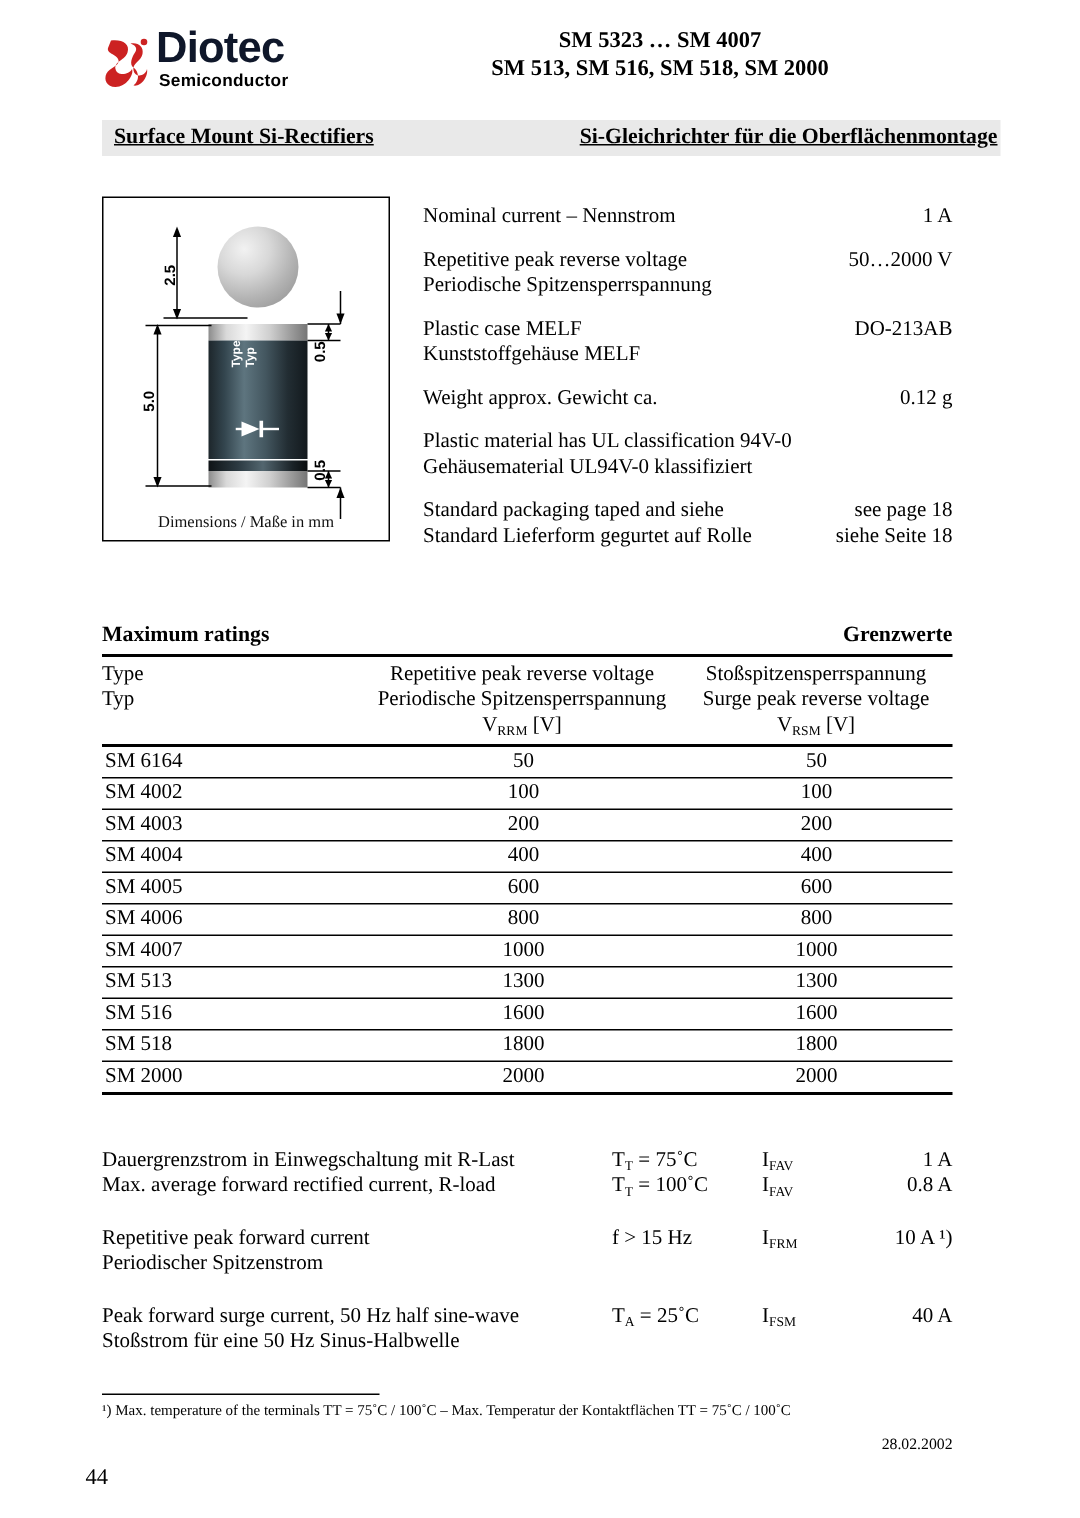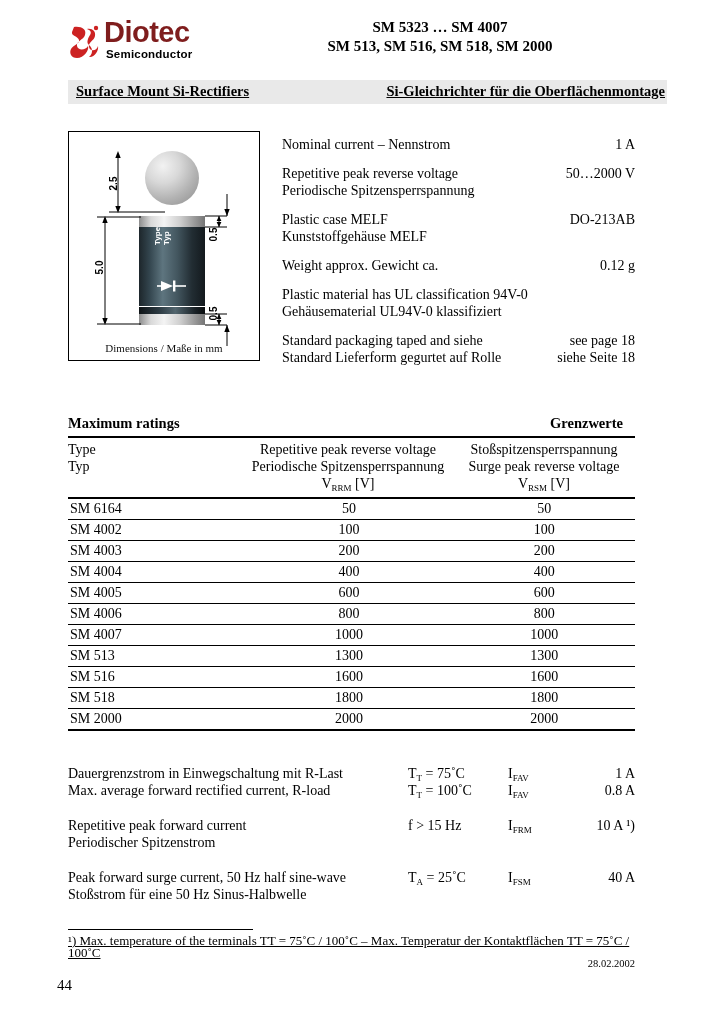--- a/index.html
+++ b/index.html
@@ -12,21 +12,21 @@
     overflow:hidden;
   }
   .page{position:absolute;inset:0;}
 
   
   .header{position:absolute;left:0;top:18px;width:720px;height:56px;}
   .logo{position:absolute;left:68px;top:4px;width:150px;height:48px;}
   .logo-mark{position:absolute;left:0;top:2px;width:34px;height:38px;}
   .logo-word{position:absolute;left:36px;top:-4px;
     font-family:"Liberation Sans", sans-serif;
-    font-weight:bold;font-size:29px;letter-spacing:-0.5px;color:#7f1d1d;line-height:1;}
+    font-weight:bold;font-size:29px;letter-spacing:-0.5px;color:#0f172a;line-height:1;}
   .logo-sub{position:absolute;left:38px;top:27px;
     font-family:"Liberation Sans", sans-serif;
     font-weight:bold;font-size:11.5px;letter-spacing:0.2px;color:#000;line-height:1;}
 
   .title-block{position:absolute;left:230px;top:0px;width:420px;text-align:center;}
   .title-line{font-family:"Liberation Serif", serif;font-weight:bold;font-size:15px;line-height:19px;}
 
   
   .banner{position:absolute;left:68px;top:80px;width:599px;height:24px;background:#e9e9e9;}
   .banner-l{position:absolute;left:8px;top:3px;font-weight:bold;font-size:14.5px;
@@ -65,21 +65,21 @@
   .specs{position:absolute;left:282px;top:136px;width:353px;}
   .spec{position:relative;margin-bottom:12px;}
   .spec .sl{display:block;font-size:14px;line-height:17px;}
   .spec .sv{position:absolute;right:0;top:0;font-size:14px;line-height:17px;text-align:right;}
   .spec .sv2{position:absolute;right:0;top:17px;font-size:14px;line-height:17px;text-align:left;}
 
   
   .ratings{position:absolute;left:68px;top:415px;width:567px;}
   .rat-head{position:relative;height:21px;}
   .rat-head .lft{position:absolute;left:0;top:0;font-weight:bold;font-size:14.5px;}
-  .rat-head .rgt{position:absolute;right:12px;top:0;font-weight:bold;font-size:14.5px;}
+  .rat-head .rgt{position:absolute;right:0;top:0;font-weight:bold;font-size:14.5px;}
   .rule-thick{height:2px;background:#000;}
   .rule-thin{height:1px;background:#000;}
   .colhead{display:flex;padding-top:3px;padding-bottom:3px;}
   .colhead .c0{width:175px;font-size:14px;line-height:17px;}
   .colhead .c1{width:210px;text-align:center;font-size:14px;line-height:17px;}
   .colhead .c2{width:182px;text-align:center;font-size:14px;line-height:17px;}
   .trow{display:flex;height:20px;align-items:center;}
   .trow .c0{width:175px;font-size:14px;padding-left:2px;}
   .trow .c1{width:210px;text-align:center;font-size:14px;}
   .trow .c2{width:182px;text-align:center;font-size:14px;}
@@ -91,21 +91,21 @@
   .prow .pd{font-size:14px;line-height:17px;}
   .prow .pc{position:absolute;left:340px;top:0;font-size:14px;line-height:17px;}
   .prow .pc2{position:absolute;left:340px;top:17px;font-size:14px;line-height:17px;}
   .prow .ps{position:absolute;left:440px;top:0;font-size:14px;line-height:17px;}
   .prow .ps2{position:absolute;left:440px;top:17px;font-size:14px;line-height:17px;}
   .prow .pv{position:absolute;right:0;top:0;font-size:14px;line-height:17px;text-align:right;}
   .prow .pv2{position:absolute;right:0;top:17px;font-size:14px;line-height:17px;text-align:right;}
 
   
   .fnline{position:absolute;left:68px;top:929px;width:185px;height:1px;background:#000;}
-  .footnote{position:absolute;left:68px;top:935px;width:567px;font-size:13px;line-height:12px;text-decoration:underline;}
+  .footnote{position:absolute;left:68px;top:935px;width:567px;font-size:10px;line-height:12px;}
   .pageno{position:absolute;left:57px;top:953px;font-size:15px;margin-top:24px;}
   .date{position:absolute;right:85px;top:958px;font-size:10.5px;}
 </style>
 </head>
 <body>
 
 <div class="page">
 
   <div class="header">
     <div class="logo">

